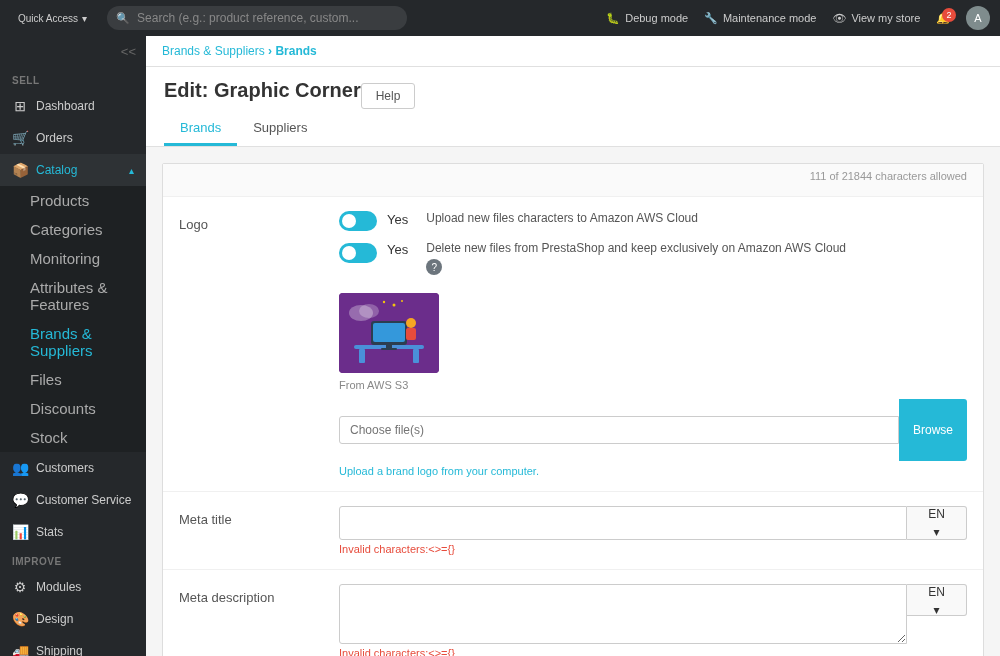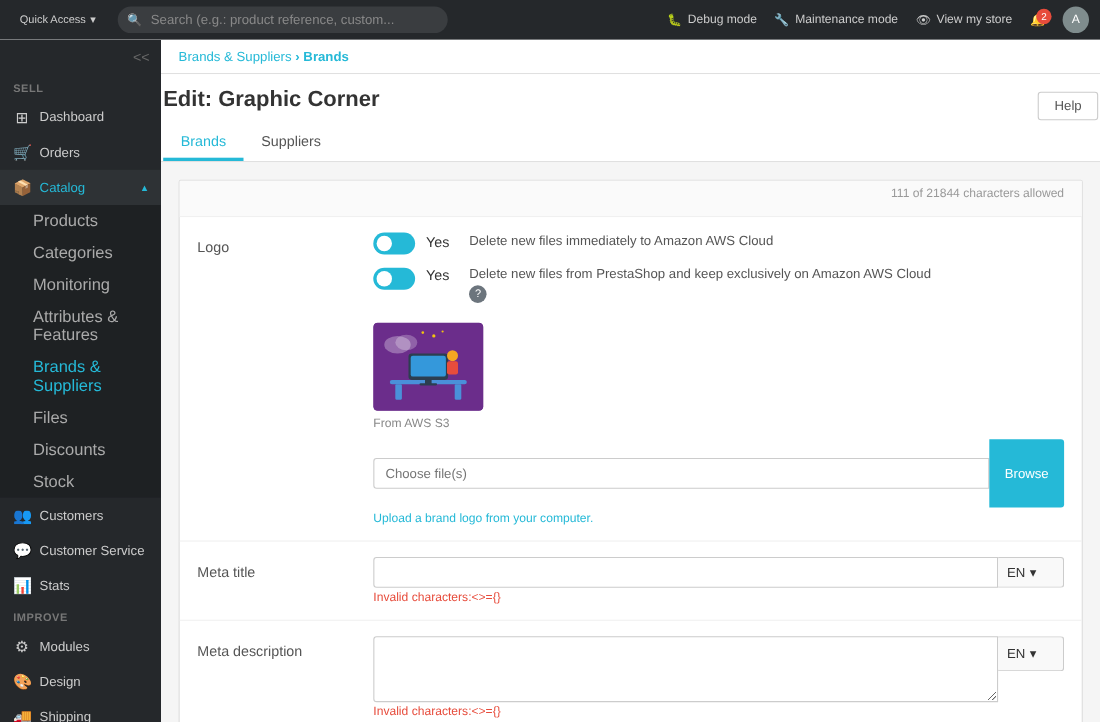--- a/index.html
+++ b/index.html
@@ -40,21 +40,21 @@
 
     
     .content-area { flex: 1; overflow-y: auto; background: #f5f5f5; }
     .content-area::-webkit-scrollbar { width: 6px; }
     .content-area::-webkit-scrollbar-thumb { background: #ccc; border-radius: 3px; }
 
     .breadcrumb { background: #fff; padding: 8px 16px; border-bottom: 1px solid #e0e0e0; font-size: 12px; color: #666; }
     .breadcrumb a { color: #25b9d7; text-decoration: none; }
     .breadcrumb span { color: #25b9d7; font-weight: 600; }
 
-    .page-header { background: #fff; padding: 12px 2px 0; border-bottom: 1px solid #e0e0e0; display: flex; align-items: flex-start; justify-content: space-between; }
+    .page-header { background: #fff; padding: 12px 18px 0; border-bottom: 1px solid #e0e0e0; display: flex; align-items: flex-start; justify-content: flex-start; }
     .page-title { font-size: 20px; font-weight: 600; color: #333; margin-bottom: 10px; }
     .help-btn { background: #fff; border: 1px solid #ccc; color: #555; padding: 5px 14px; border-radius: 3px; cursor: pointer; font-size: 12px; margin-top: 4px; }
 
     .tabs { display: flex; gap: 0; border-bottom: none; }
     .tab { padding: 8px 16px; font-size: 13px; cursor: pointer; color: #555; border-bottom: 3px solid transparent; }
     .tab.active { color: #25b9d7; border-bottom-color: #25b9d7; font-weight: 500; }
 
     .form-area { padding: 0 16px 20px; }
 
     .form-section { background: #fff; border: 1px solid #ddd; border-radius: 2px; margin-top: 16px; }
@@ -78,21 +78,21 @@
     .from-aws { font-size: 11px; color: #888; margin-top: 6px; }
 
     .file-upload-row { display: flex; align-items: center; margin-top: 8px; }
     .file-input { flex: 1; padding: 6px 10px; border: 1px solid #ccc; border-radius: 3px 0 0 3px; font-size: 12px; background: #fff; color: #888; }
     .browse-btn { padding: 24px 14px; background: #25b9d7; color: #fff; border: none; border-radius: 0 3px 3px 0; cursor: pointer; font-size: 12px; }
     .upload-hint { font-size: 11px; color: #25b9d7; margin-top: 4px; }
 
     .input-with-lang { display: flex; gap: 0; align-items: stretch; }
     .form-input { flex: 1; padding: 6px 10px; border: 1px solid #ccc; border-radius: 3px 0 0 3px; font-size: 12px; outline: none; }
     .form-textarea { width: 100%; padding: 6px 10px; border: 1px solid #ccc; border-radius: 3px 0 0 3px; font-size: 12px; outline: none; resize: vertical; min-height: 60px; }
-    .lang-select { border: 1px solid #ccc; border-left: none; border-radius: 0 3px 3px 0; padding: 0 8px; font-size: 12px; background: #f9f9f9; cursor: pointer; display: flex; align-items: center; gap: 4px; min-width: 60px; }
+    .lang-select { border: 1px solid #ccc; border-left: none; border-radius: 0 3px 3px 0; padding: 0 8px; font-size: 12px; background: #f9f9f9; cursor: pointer; display: flex; align-items: center; gap: 4px; min-width: 60px; flex-direction: column; }
     .invalid-chars { font-size: 11px; color: #e74c3c; margin-top: 3px; }
 
     .tags-input { flex: 1; padding: 6px 10px; border: 1px solid #ccc; border-radius: 3px 0 0 3px; font-size: 12px; outline: none; color: #888; }
 
     .question-icon { display: inline-flex; align-items: center; justify-content: center; width: 16px; height: 16px; background: #6c757d; color: #fff; border-radius: 50%; font-size: 10px; cursor: pointer; margin-top: 4px; }
   </style>
 </head>
 <body>
 
 <div class="topbar">
@@ -249,21 +249,21 @@
         <div class="form-row">
           <div class="form-label">Logo</div>
           <div class="form-content">
 
             <div class="toggle-row">
               <label class="toggle-switch">
                 <input type="checkbox" checked="" style="">
                 <span class="toggle-slider"></span>
               </label>
               <span class="toggle-label">Yes</span>
-              <span class="toggle-desc">Delete new files immediately to Amazon AWS Cloud</span>
+              <span class="toggle-desc">Upload new files characters to Amazon AWS Cloud</span>
             </div>
 
             <div class="toggle-row" style="align-items: flex-start;">
               <label class="toggle-switch" style="margin-top: 2px;">
                 <input type="checkbox" checked="" style="">
                 <span class="toggle-slider"></span>
               </label>
               <span class="toggle-label">Yes</span>
               <div>
                 <div class="toggle-desc">Delete new files from PrestaShop and keep exclusively on Amazon AWS Cloud</div>

